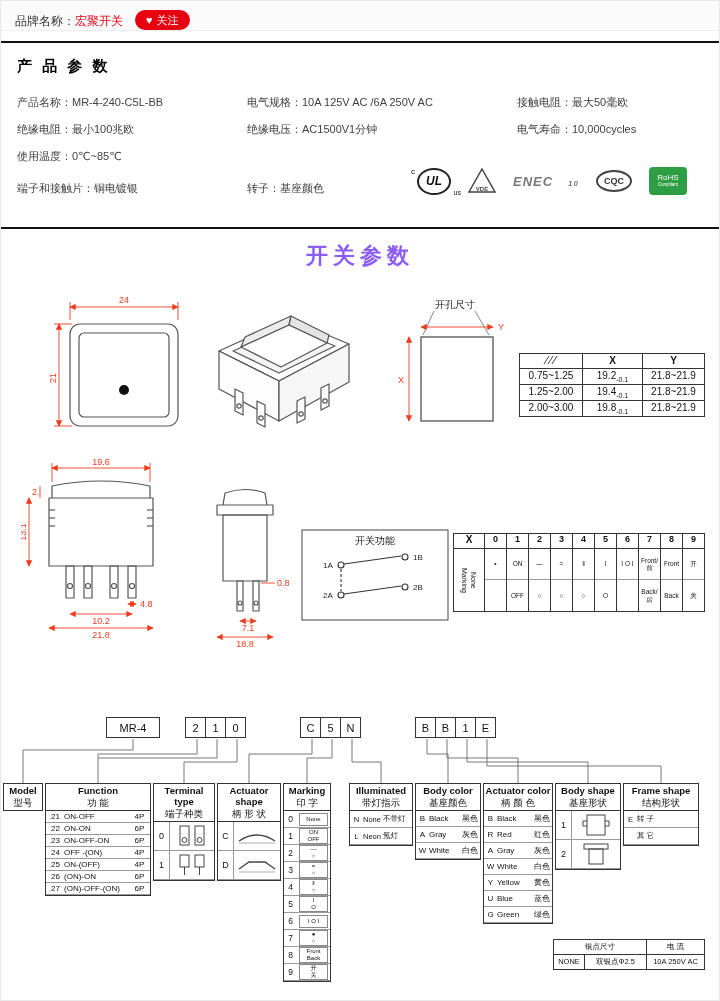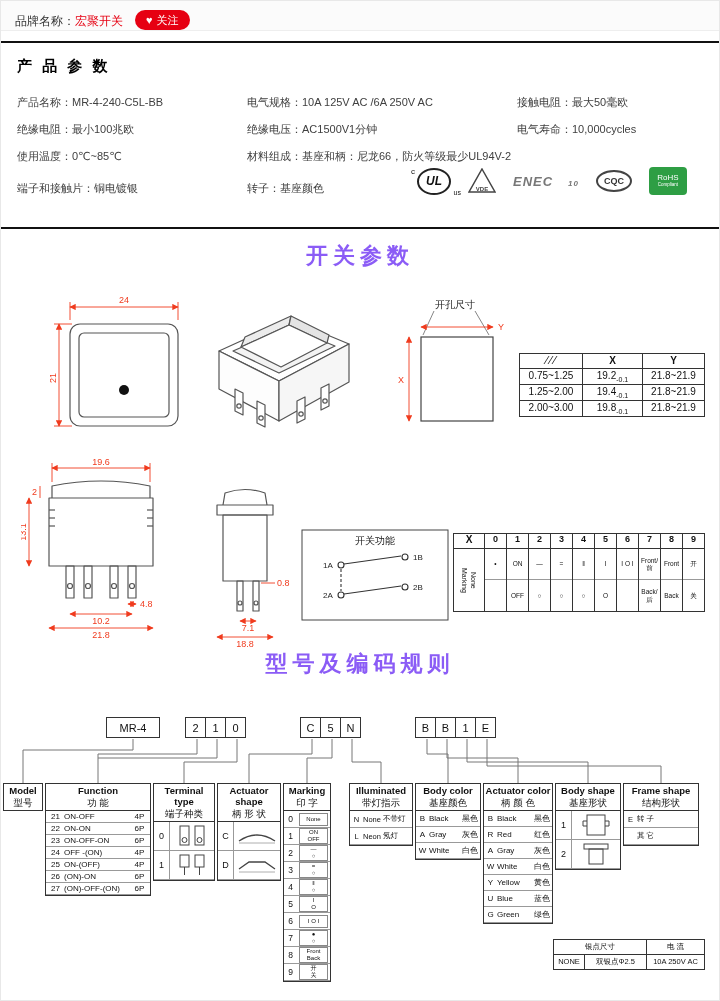--- a/index.html
+++ b/index.html
@@ -140,21 +140,20 @@
 
   <div class="pp-title">产 品 参 数</div>
 
   <div class="spec" style="left:16px;top:94px"><span>产品名称：</span><span class="v">MR-4-240-C5L-BB</span></div>
   <div class="spec" style="left:246px;top:94px"><span>电气规格：</span><span class="v">10A 125V AC /6A 250V AC</span></div>
   <div class="spec" style="left:516px;top:94px"><span>接触电阻：</span><span class="v">最大50毫欧</span></div>
   <div class="spec" style="left:16px;top:121px"><span>绝缘电阻：</span><span class="v">最小100兆欧</span></div>
   <div class="spec" style="left:246px;top:121px"><span>绝缘电压：</span><span class="v">AC1500V1分钟</span></div>
   <div class="spec" style="left:516px;top:121px"><span>电气寿命：</span><span class="v">10,000cycles</span></div>
   <div class="spec" style="left:16px;top:148px"><span>使用温度：</span><span class="v">0℃~85℃</span></div>
-  <div class="spec" style="left:246px;top:148px"><span>材料组成：</span><span class="v">基座和柄：尼龙66，防火等级最少UL94V-2</span></div>
   <div class="spec" style="left:16px;top:180px"><span>端子和接触片：</span><span class="v">铜电镀银</span></div>
   <div class="spec" style="left:246px;top:180px"><span>转子：</span><span class="v">基座颜色</span></div>
 
   <div class="logos">
     <div class="logo-ul">
       <span class="ul-c">c</span>
       <span class="ul-core">UL</span>
       <span class="ul-us">us</span>
     </div>
     <div class="logo-vde">
@@ -402,21 +401,20 @@
         </div>
 
         <div class="mcol">
           <div class="mch">9</div>
           <div class="mct">开</div>
           <div class="mcb">关</div>
         </div>
       </div>
   </div>
 
-  <div class="h-big" style="top:648px">型号及编码规则</div>
 
   <div class="codebox" style="left:105px;width:54px">MR-4</div>
   <div class="dgroup" style="left:185px">
 
   <div class="dcell">2</div>
       <div class="dcell">1</div>
       <div class="dcell">0</div>
     </div>
   <div class="dgroup" style="left:300px">
 

